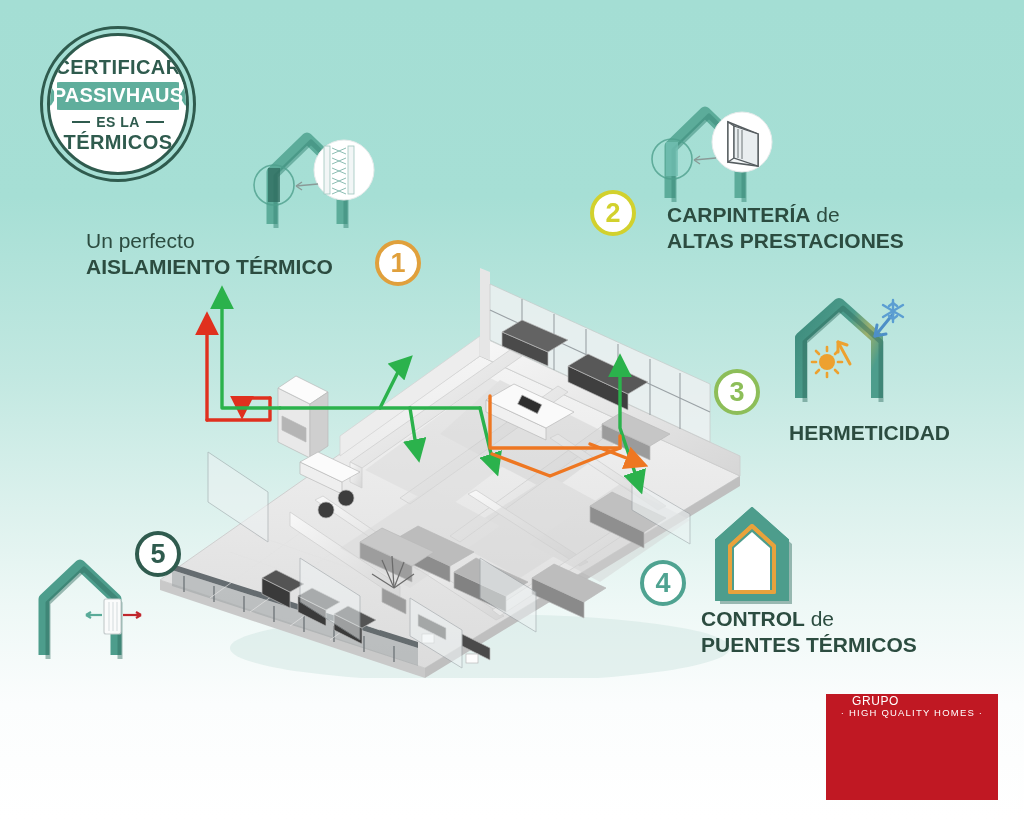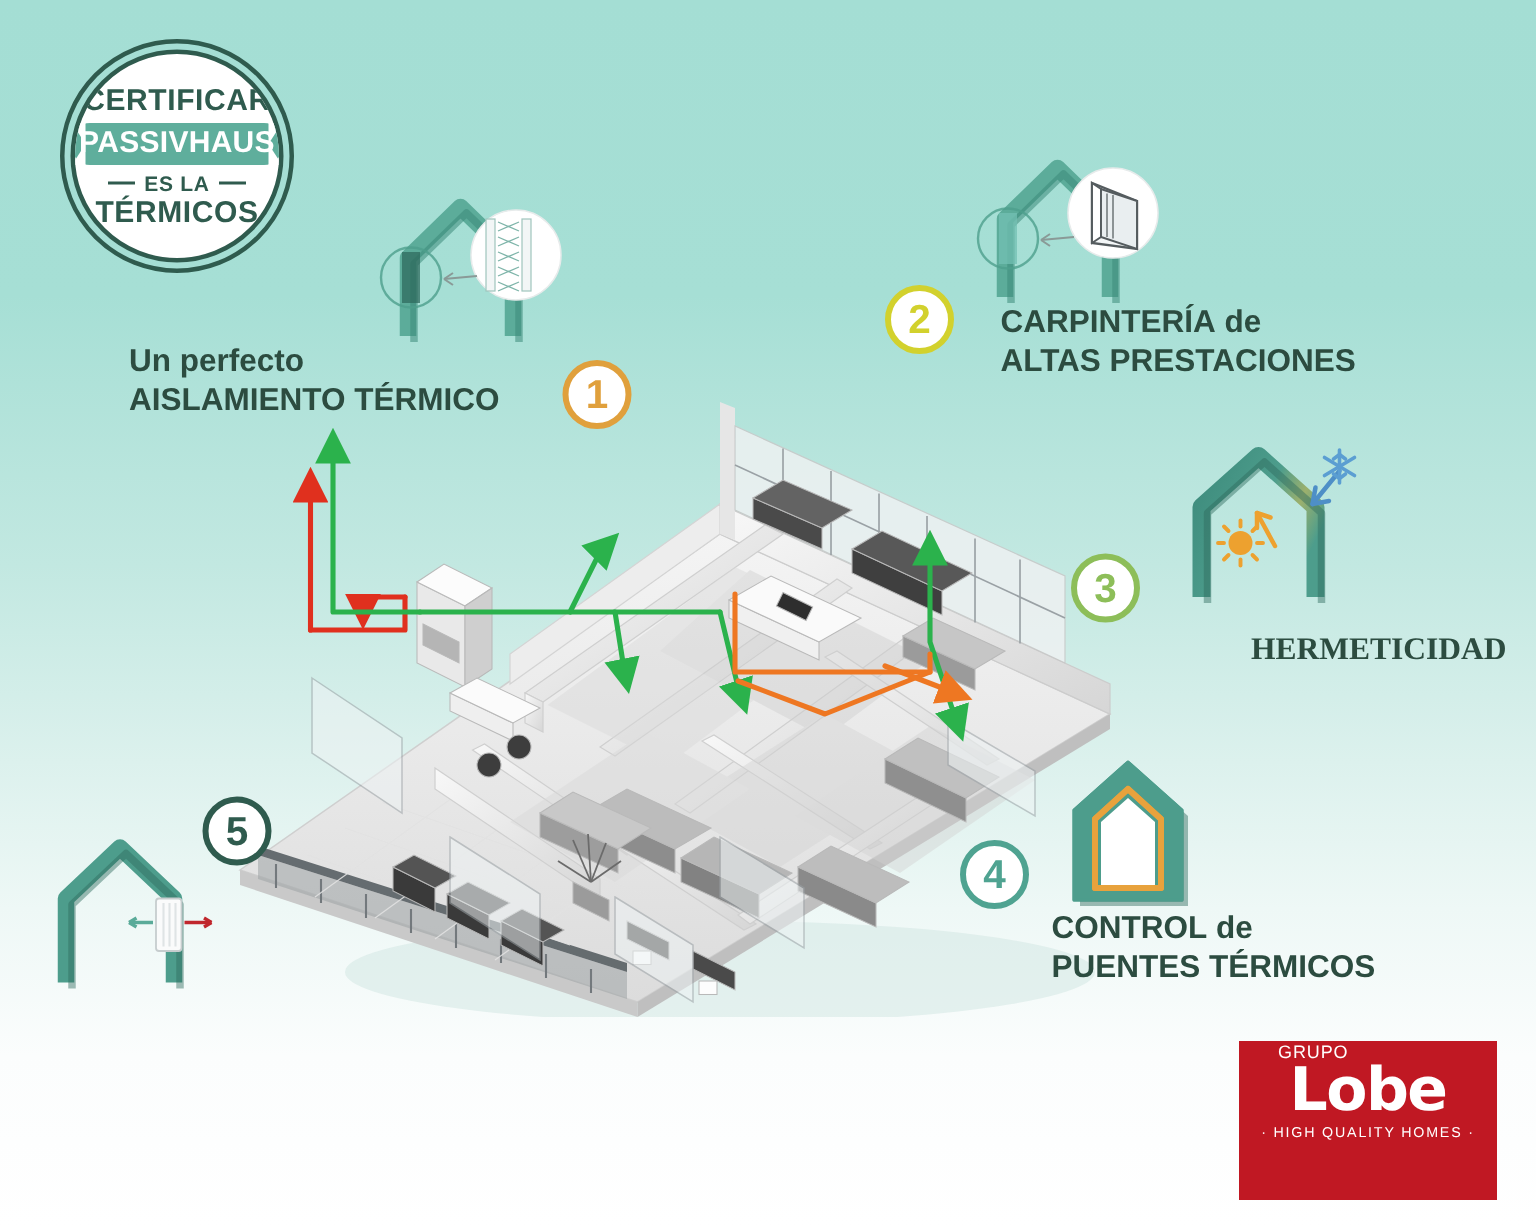--- a/index.html
+++ b/index.html
@@ -54,21 +54,21 @@
     font-size:20px;font-weight:bold;color:#2f5b4e;letter-spacing:0.4px;line-height:1;
   }
   
   .num{
     position:absolute;width:46px;height:46px;border-radius:50%;
     background:#ffffff;display:flex;align-items:center;justify-content:center;
     font-size:27px;font-weight:bold;box-sizing:border-box;
   }
   
   .flabel{position:absolute;color:#2c4c40;line-height:1.22;}
-  .flabel .lite{font-weight:bold;}
+  .flabel .lite{font-weight:normal;}
   .flabel .bold{font-weight:bold;}
   
   .houseicon{position:absolute;}
   
   #logo{
     position:absolute;left:826px;top:694px;width:172px;height:106px;
     background:#c01823;display:flex;flex-direction:column;align-items:center;
   }
   #logo .grupo{
     align-self:flex-start;margin-left:26px;color:#ffffff;font-size:12px;
@@ -382,21 +382,21 @@
         <line x1="118" y1="10" x2="118" y2="32"></line>
         <line x1="108" y1="15" x2="128" y2="27"></line>
         <line x1="128" y1="15" x2="108" y2="27"></line>
         <path d="M118,13 L114,16 M118,13 L122,16 M118,29 L114,26 M118,29 L122,26"></path>
       </g>
     </svg>
   </div>
 
   <div class="num" style="left:714px;top:369px;border:4px solid #8dbe59;color:#8dbe59;">3</div>
 
-  <div class="flabel" style="left:834px;top:420px;font-size:21px;font-family:Liberation Serif, serif;">
+  <div class="flabel" style="left:789px;top:420px;font-size:21px;">
     <span class="bold">HERMETICIDAD</span>
   </div>
 
   <div class="houseicon" style="left:698px;top:500px;width:110px;height:110px;">
     <svg width="110" height="110" viewBox="0 0 110 110">
       <path d="M18,100 L18,40 L54,8 L90,40 L90,100 Z" fill="#4d9d8c" stroke="#4d9d8c" stroke-width="2" stroke-linejoin="round"></path>
       <path d="M22,104 L22,44 L58,12 L94,44 L94,104 Z" fill="#2f6b5d" opacity="0.45"></path>
       <path d="M18,100 L18,40 L54,8 L90,40 L90,100 Z" fill="#4d9d8c" stroke="#4d9d8c" stroke-width="2" stroke-linejoin="round"></path>
       <path d="M32,92 L32,46 L54,26 L76,46 L76,92 Z" fill="none" stroke="#e8a23c" stroke-width="4" stroke-linejoin="round"></path>
       <path d="M36,90 L36,48 L54,32 L72,48 L72,90 Z" fill="#ffffff"></path>
@@ -427,17 +427,16 @@
       <path d="M95,60 L113,60" stroke="#c0272d" stroke-width="2.2" fill="none"></path>
       <path d="M113,60 L108,57 M113,60 L108,63" stroke="#c0272d" stroke-width="2.2" fill="none"></path>
     </svg>
   </div>
 
   <div class="num" style="left:135px;top:531px;border:4px solid #2f5b4e;color:#2f5b4e;">5</div>
 
 
   <div id="logo">
     <div class="grupo">GRUPO</div>
-    <div class="lobe">Lobe</div>
     <div class="tag">· HIGH QUALITY HOMES ·</div>
   </div>
 
 </div>
 
 </body></html>

